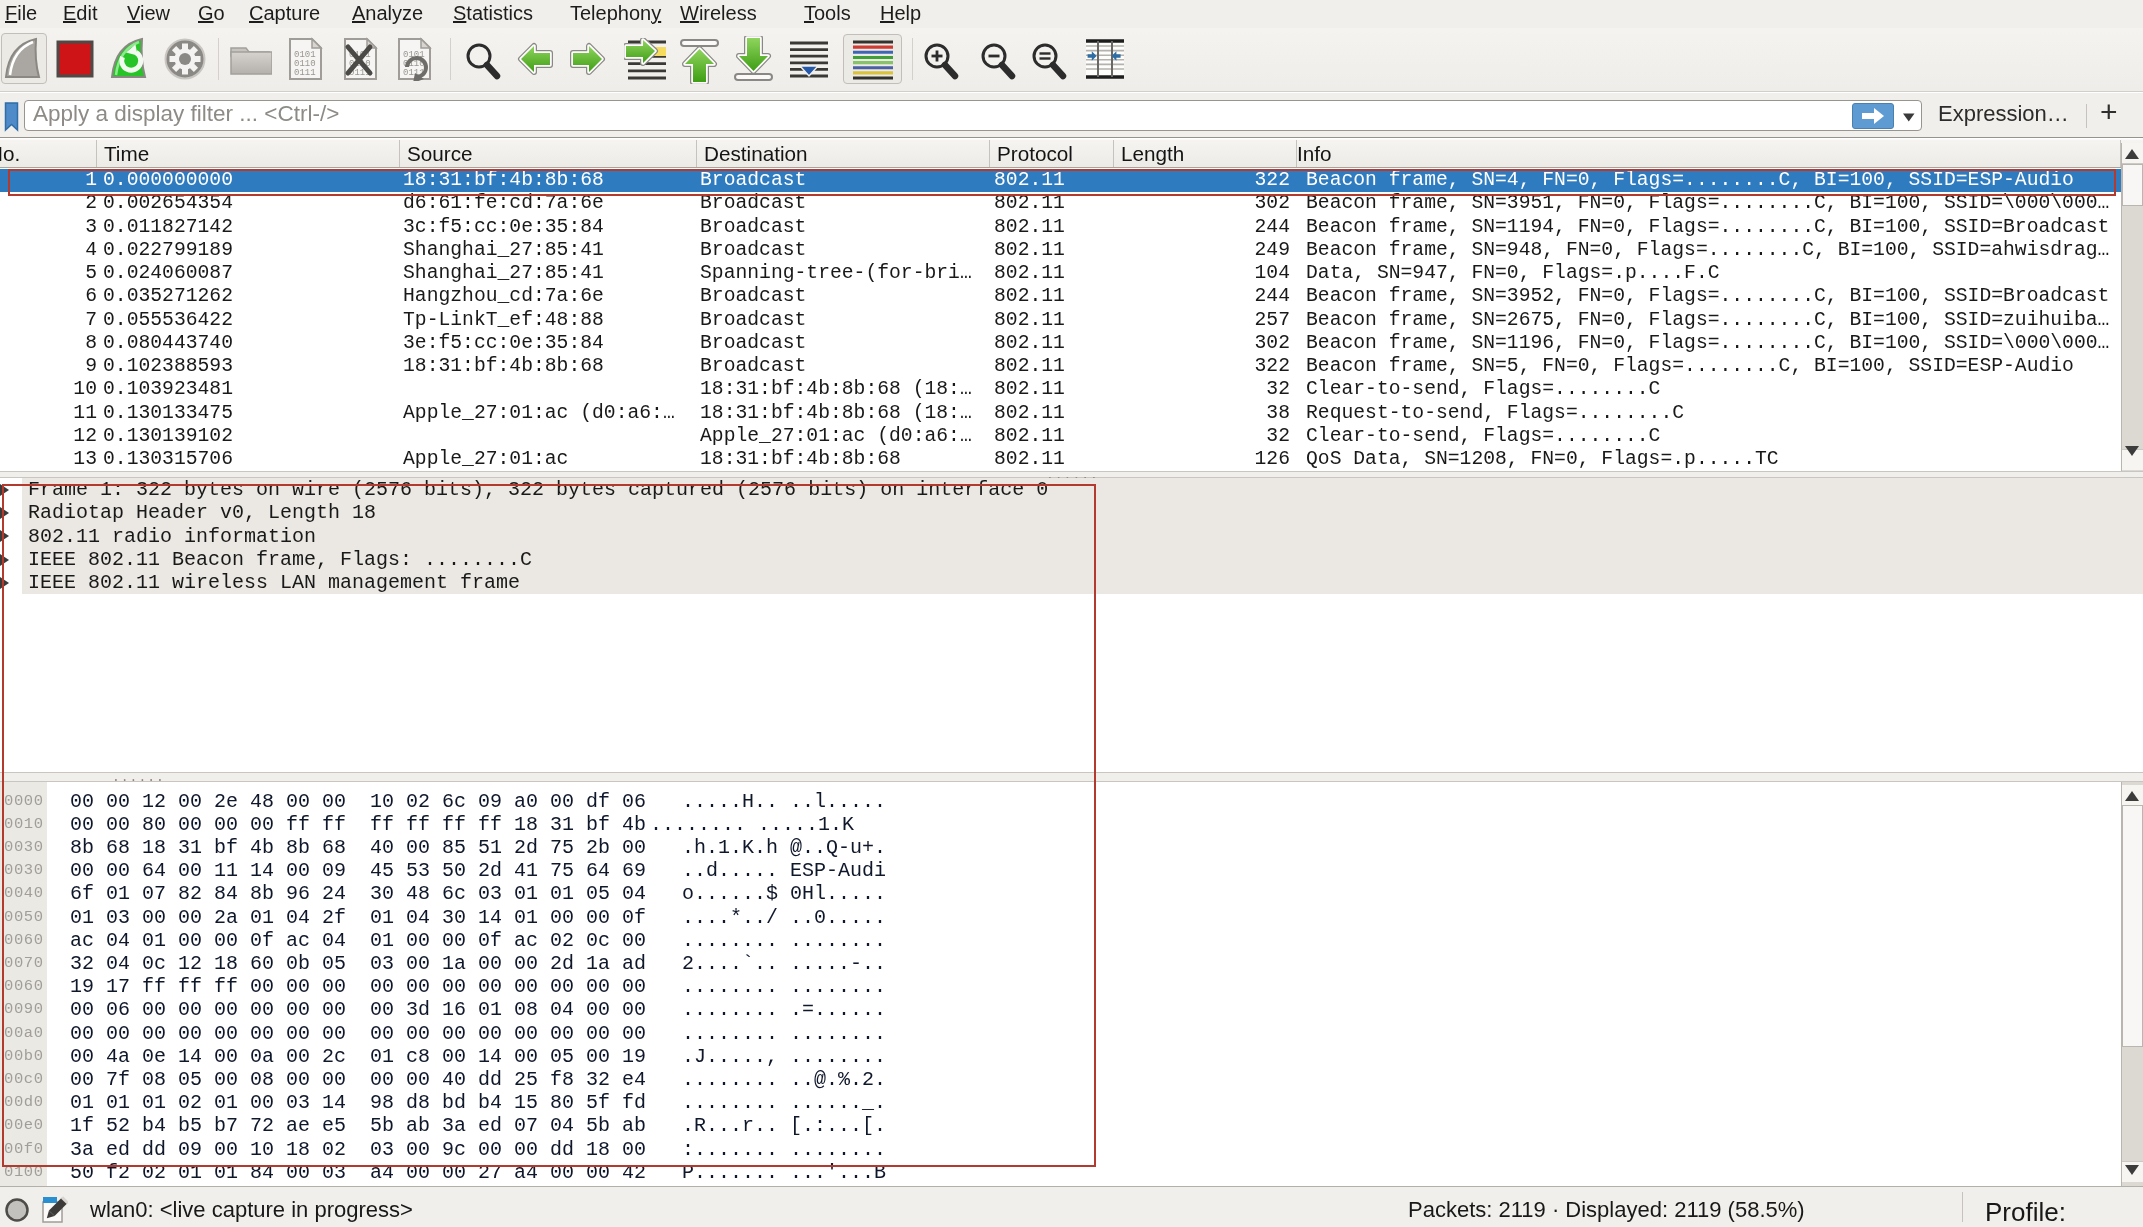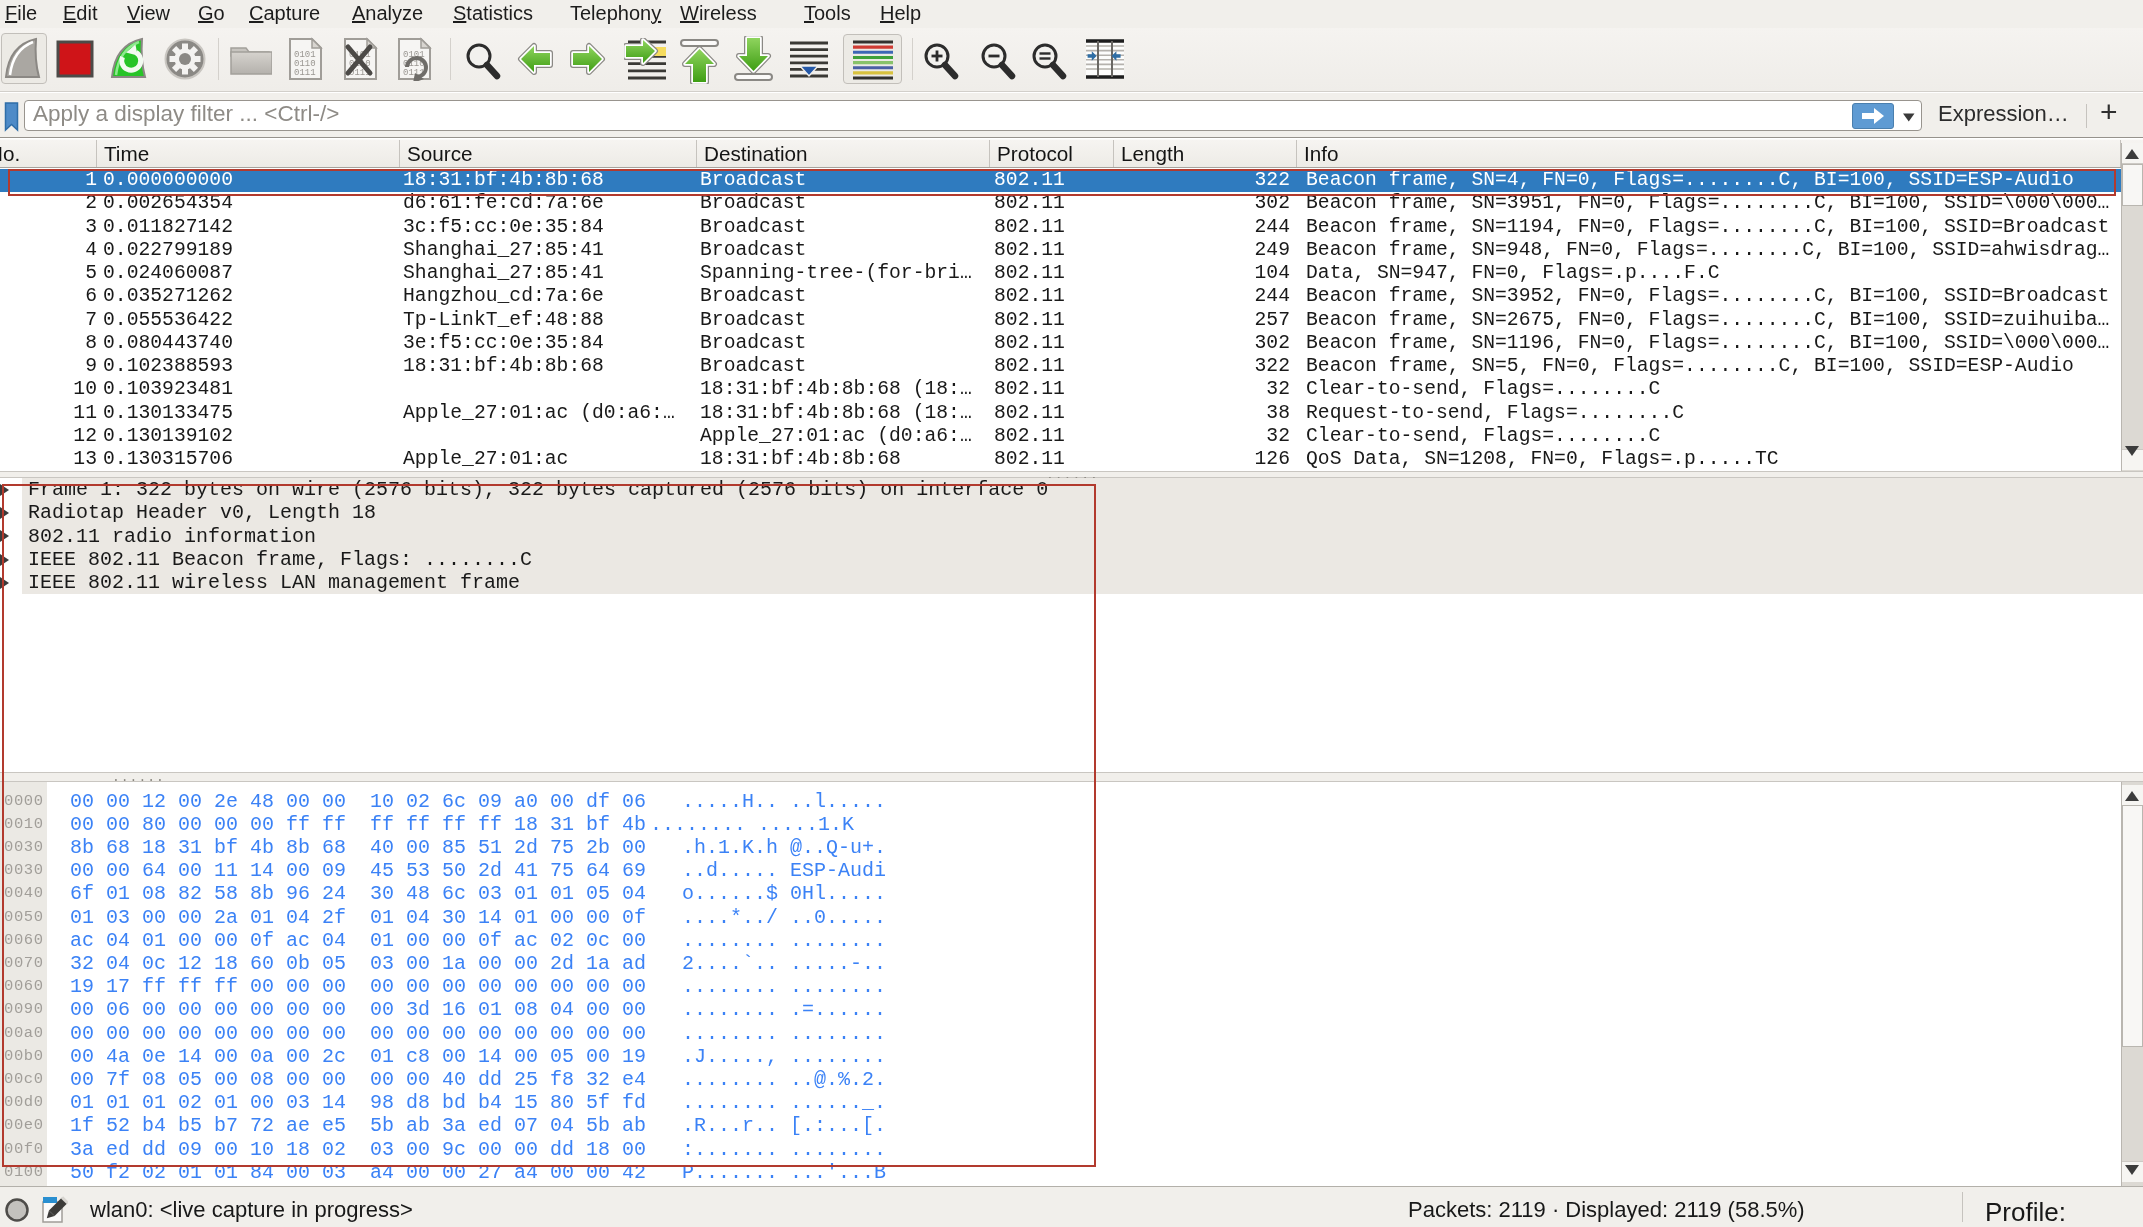--- a/index.html
+++ b/index.html
@@ -19,21 +19,21 @@
 .hcell { position:absolute; top:0; height:100%; border-right:1px solid #c6c3be;
   font-size:20.7px; color:#141414; line-height:28px; overflow:hidden; }
 
 .row { position:absolute; left:0; width:2121px; height:23.25px;
   font-size:19.7px; line-height:23.25px; color:#191919; }
 .cell { position:absolute; top:0; height:100%; overflow:hidden; }
 .r { text-align:right; }
 .sel { background:#2f7bbf; color:#fff; }
 .dline { position:absolute; left:0; width:2143px; height:23.3px;
   font-size:20px; line-height:23.3px; color:#191919; }
-.hx { position:absolute; height:23.2px; font-size:20px; line-height:23.2px; color:#3b82f6; }
+.hx { position:absolute; height:23.2px; font-size:20px; line-height:23.2px; color:#0f172a; }
 .off { position:absolute; height:23.2px; font-size:15.5px; line-height:23.2px;
   color:#a19e99; letter-spacing:0.6px; }
 .status { position:absolute; top:1186px; left:0; width:2143px; height:41px;
   background:#f1efeb; border-top:1px solid #b3b0aa; font-size:18px; color:#181818; }
 .redbox { position:absolute; border:2px solid #b23a2e; background:transparent; }
 </style></head>
 <body>
 <div class="menu">
 <span style="left:5px"><u>F</u>ile</span>
 <span style="left:63px"><u>E</u>dit</span>
@@ -254,21 +254,21 @@
 <div class="abs" style="left:1938px;top:101px;font-size:22px;color:#2b2b2b">Expression…</div>
 <div class="abs" style="left:2086px;top:104px;width:1px;height:24px;background:#c6c3be"></div>
 <div class="abs" style="left:2100px;top:95px;font-size:30px;font-weight:300;color:#2f2f2f">+</div>
 <div class="hdr">
 <div class="hcell" style="left:0px;width:97px"><span style="display:inline-block;margin-left:-12px">No.</span></div>
 <div class="hcell" style="left:97px;width:303px"><span style="display:inline-block;margin-left:7px">Time</span></div>
 <div class="hcell" style="left:400px;width:297px"><span style="display:inline-block;margin-left:7px">Source</span></div>
 <div class="hcell" style="left:697px;width:293px"><span style="display:inline-block;margin-left:7px">Destination</span></div>
 <div class="hcell" style="left:990px;width:124px"><span style="display:inline-block;margin-left:7px">Protocol</span></div>
 <div class="hcell" style="left:1114px;width:183px"><span style="display:inline-block;margin-left:7px">Length</span></div>
-<div class="hcell" style="left:1297px;width:824px"><span style="display:inline-block;margin-left:7px">Info</span></div>
+<div class="hcell" style="left:1297px;width:824px"><span style="display:inline-block;margin-left:0">Info</span></div>
 </div>
 <div class="abs" style="left:0;top:169px;width:2121px;height:302px;overflow:hidden">
 <div class="row mono sel" style="top:0.0px"><span class="cell r" style="left:0;width:97px">1</span><span class="cell" style="left:103px;width:297px">0.000000000</span><span class="cell" style="left:403px;width:294px">18:31:bf:4b:8b:68</span><span class="cell" style="left:700px;width:290px">Broadcast</span><span class="cell" style="left:994px;width:120px">802.11</span><span class="cell r" style="left:1114px;width:176px">322</span><span class="cell" style="left:1306px;width:814px">Beacon frame, SN=4, FN=0, Flags=........C, BI=100, SSID=ESP-Audio</span></div>
 <div class="row mono" style="top:23.25px"><span class="cell r" style="left:0;width:97px">2</span><span class="cell" style="left:103px;width:297px">0.002654354</span><span class="cell" style="left:403px;width:294px">d6:61:fe:cd:7a:6e</span><span class="cell" style="left:700px;width:290px">Broadcast</span><span class="cell" style="left:994px;width:120px">802.11</span><span class="cell r" style="left:1114px;width:176px">302</span><span class="cell" style="left:1306px;width:814px">Beacon frame, SN=3951, FN=0, Flags=........C, BI=100, SSID=\000\000…</span></div>
 <div class="row mono" style="top:46.5px"><span class="cell r" style="left:0;width:97px">3</span><span class="cell" style="left:103px;width:297px">0.011827142</span><span class="cell" style="left:403px;width:294px">3c:f5:cc:0e:35:84</span><span class="cell" style="left:700px;width:290px">Broadcast</span><span class="cell" style="left:994px;width:120px">802.11</span><span class="cell r" style="left:1114px;width:176px">244</span><span class="cell" style="left:1306px;width:814px">Beacon frame, SN=1194, FN=0, Flags=........C, BI=100, SSID=Broadcast</span></div>
 <div class="row mono" style="top:69.75px"><span class="cell r" style="left:0;width:97px">4</span><span class="cell" style="left:103px;width:297px">0.022799189</span><span class="cell" style="left:403px;width:294px">Shanghai_27:85:41</span><span class="cell" style="left:700px;width:290px">Broadcast</span><span class="cell" style="left:994px;width:120px">802.11</span><span class="cell r" style="left:1114px;width:176px">249</span><span class="cell" style="left:1306px;width:814px">Beacon frame, SN=948, FN=0, Flags=........C, BI=100, SSID=ahwisdrag…</span></div>
 <div class="row mono" style="top:93.0px"><span class="cell r" style="left:0;width:97px">5</span><span class="cell" style="left:103px;width:297px">0.024060087</span><span class="cell" style="left:403px;width:294px">Shanghai_27:85:41</span><span class="cell" style="left:700px;width:290px">Spanning-tree-(for-bri…</span><span class="cell" style="left:994px;width:120px">802.11</span><span class="cell r" style="left:1114px;width:176px">104</span><span class="cell" style="left:1306px;width:814px">Data, SN=947, FN=0, Flags=.p....F.C</span></div>
 <div class="row mono" style="top:116.25px"><span class="cell r" style="left:0;width:97px">6</span><span class="cell" style="left:103px;width:297px">0.035271262</span><span class="cell" style="left:403px;width:294px">Hangzhou_cd:7a:6e</span><span class="cell" style="left:700px;width:290px">Broadcast</span><span class="cell" style="left:994px;width:120px">802.11</span><span class="cell r" style="left:1114px;width:176px">244</span><span class="cell" style="left:1306px;width:814px">Beacon frame, SN=3952, FN=0, Flags=........C, BI=100, SSID=Broadcast</span></div>
 <div class="row mono" style="top:139.5px"><span class="cell r" style="left:0;width:97px">7</span><span class="cell" style="left:103px;width:297px">0.055536422</span><span class="cell" style="left:403px;width:294px">Tp-LinkT_ef:48:88</span><span class="cell" style="left:700px;width:290px">Broadcast</span><span class="cell" style="left:994px;width:120px">802.11</span><span class="cell r" style="left:1114px;width:176px">257</span><span class="cell" style="left:1306px;width:814px">Beacon frame, SN=2675, FN=0, Flags=........C, BI=100, SSID=zuihuiba…</span></div>
 <div class="row mono" style="top:162.75px"><span class="cell r" style="left:0;width:97px">8</span><span class="cell" style="left:103px;width:297px">0.080443740</span><span class="cell" style="left:403px;width:294px">3e:f5:cc:0e:35:84</span><span class="cell" style="left:700px;width:290px">Broadcast</span><span class="cell" style="left:994px;width:120px">802.11</span><span class="cell r" style="left:1114px;width:176px">302</span><span class="cell" style="left:1306px;width:814px">Beacon frame, SN=1196, FN=0, Flags=........C, BI=100, SSID=\000\000…</span></div>
@@ -326,21 +326,21 @@
 <div class="off mono" style="left:4px;top:812.7px">0010</div>
 <div class="hx mono" style="left:70px;top:812.7px">00 00 80 00 00 00 ff ff  ff ff ff ff 18 31 bf 4b</div>
 <div class="hx mono" style="left:650px;top:812.7px">........ .....1.K</div>
 <div class="off mono" style="left:4px;top:835.9px">0030</div>
 <div class="hx mono" style="left:70px;top:835.9px">8b 68 18 31 bf 4b 8b 68  40 00 85 51 2d 75 2b 00</div>
 <div class="hx mono" style="left:682px;top:835.9px">.h.1.K.h @..Q-u+.</div>
 <div class="off mono" style="left:4px;top:859.1px">0030</div>
 <div class="hx mono" style="left:70px;top:859.1px">00 00 64 00 11 14 00 09  45 53 50 2d 41 75 64 69</div>
 <div class="hx mono" style="left:682px;top:859.1px">..d..... ESP-Audi</div>
 <div class="off mono" style="left:4px;top:882.3px">0040</div>
-<div class="hx mono" style="left:70px;top:882.3px">6f 01 08 82 58 8b 96 24  30 48 6c 03 01 01 05 04</div>
+<div class="hx mono" style="left:70px;top:882.3px">6f 01 07 82 84 8b 96 24  30 48 6c 03 01 01 05 04</div>
 <div class="hx mono" style="left:682px;top:882.3px">o......$ 0Hl.....</div>
 <div class="off mono" style="left:4px;top:905.5px">0050</div>
 <div class="hx mono" style="left:70px;top:905.5px">01 03 00 00 2a 01 04 2f  01 04 30 14 01 00 00 0f</div>
 <div class="hx mono" style="left:682px;top:905.5px">....*../ ..0.....</div>
 <div class="off mono" style="left:4px;top:928.7px">0060</div>
 <div class="hx mono" style="left:70px;top:928.7px">ac 04 01 00 00 0f ac 04  01 00 00 0f ac 02 0c 00</div>
 <div class="hx mono" style="left:682px;top:928.7px">........ ........</div>
 <div class="off mono" style="left:4px;top:951.9px">0070</div>
 <div class="hx mono" style="left:70px;top:951.9px">32 04 0c 12 18 60 0b 05  03 00 1a 00 00 2d 1a ad</div>
 <div class="hx mono" style="left:682px;top:951.9px">2....`.. .....-..</div>

